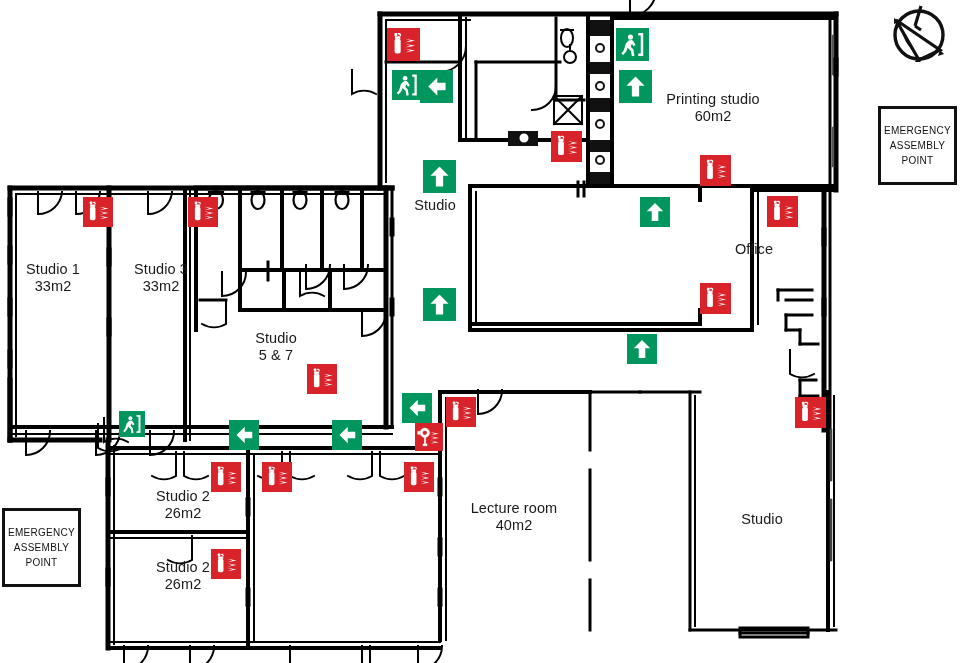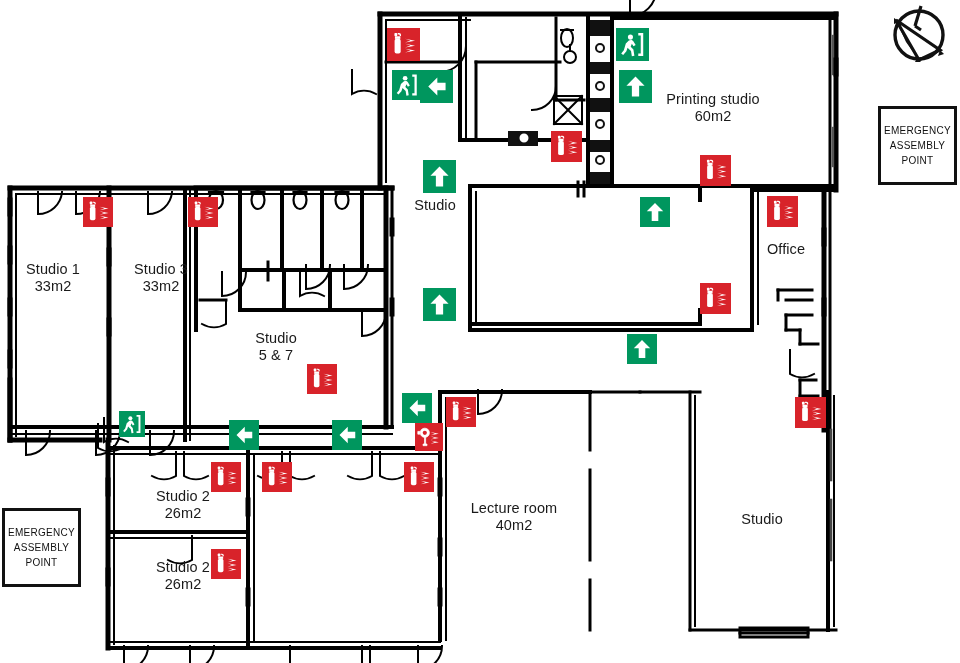--- a/index.html
+++ b/index.html
@@ -289,21 +289,21 @@
 
   <div class="room-label" style="left:18px;top:261px;width:70px;">Studio 1
 33m2</div>
   <div class="room-label" style="left:126px;top:261px;width:70px;">Studio 3
 33m2</div>
   <div class="room-label" style="left:241px;top:330px;width:70px;">Studio
 5 &amp; 7</div>
   <div class="room-label" style="left:403px;top:197px;width:64px;">Studio</div>
   <div class="room-label" style="left:653px;top:91px;width:120px;">Printing studio
 60m2</div>
-  <div class="room-label" style="left:757px;top:241px;width:58px;">Office</div>
+  <div class="room-label" style="left:725px;top:241px;width:58px;">Office</div>
   <div class="room-label" style="left:458px;top:481px;width:112px;margin-top:19px;">Lecture room
 40m2</div>
   <div class="room-label" style="left:733px;top:511px;width:58px;">Studio</div>
   <div class="room-label" style="left:148px;top:488px;width:70px;">Studio 2
 26m2</div>
   <div class="room-label" style="left:148px;top:559px;width:70px;">Studio 2
 26m2</div>
 
   <div class="sign" style="left:387px;top:28px;">
     <svg width="33" height="33" viewBox="0 0 40 40">

